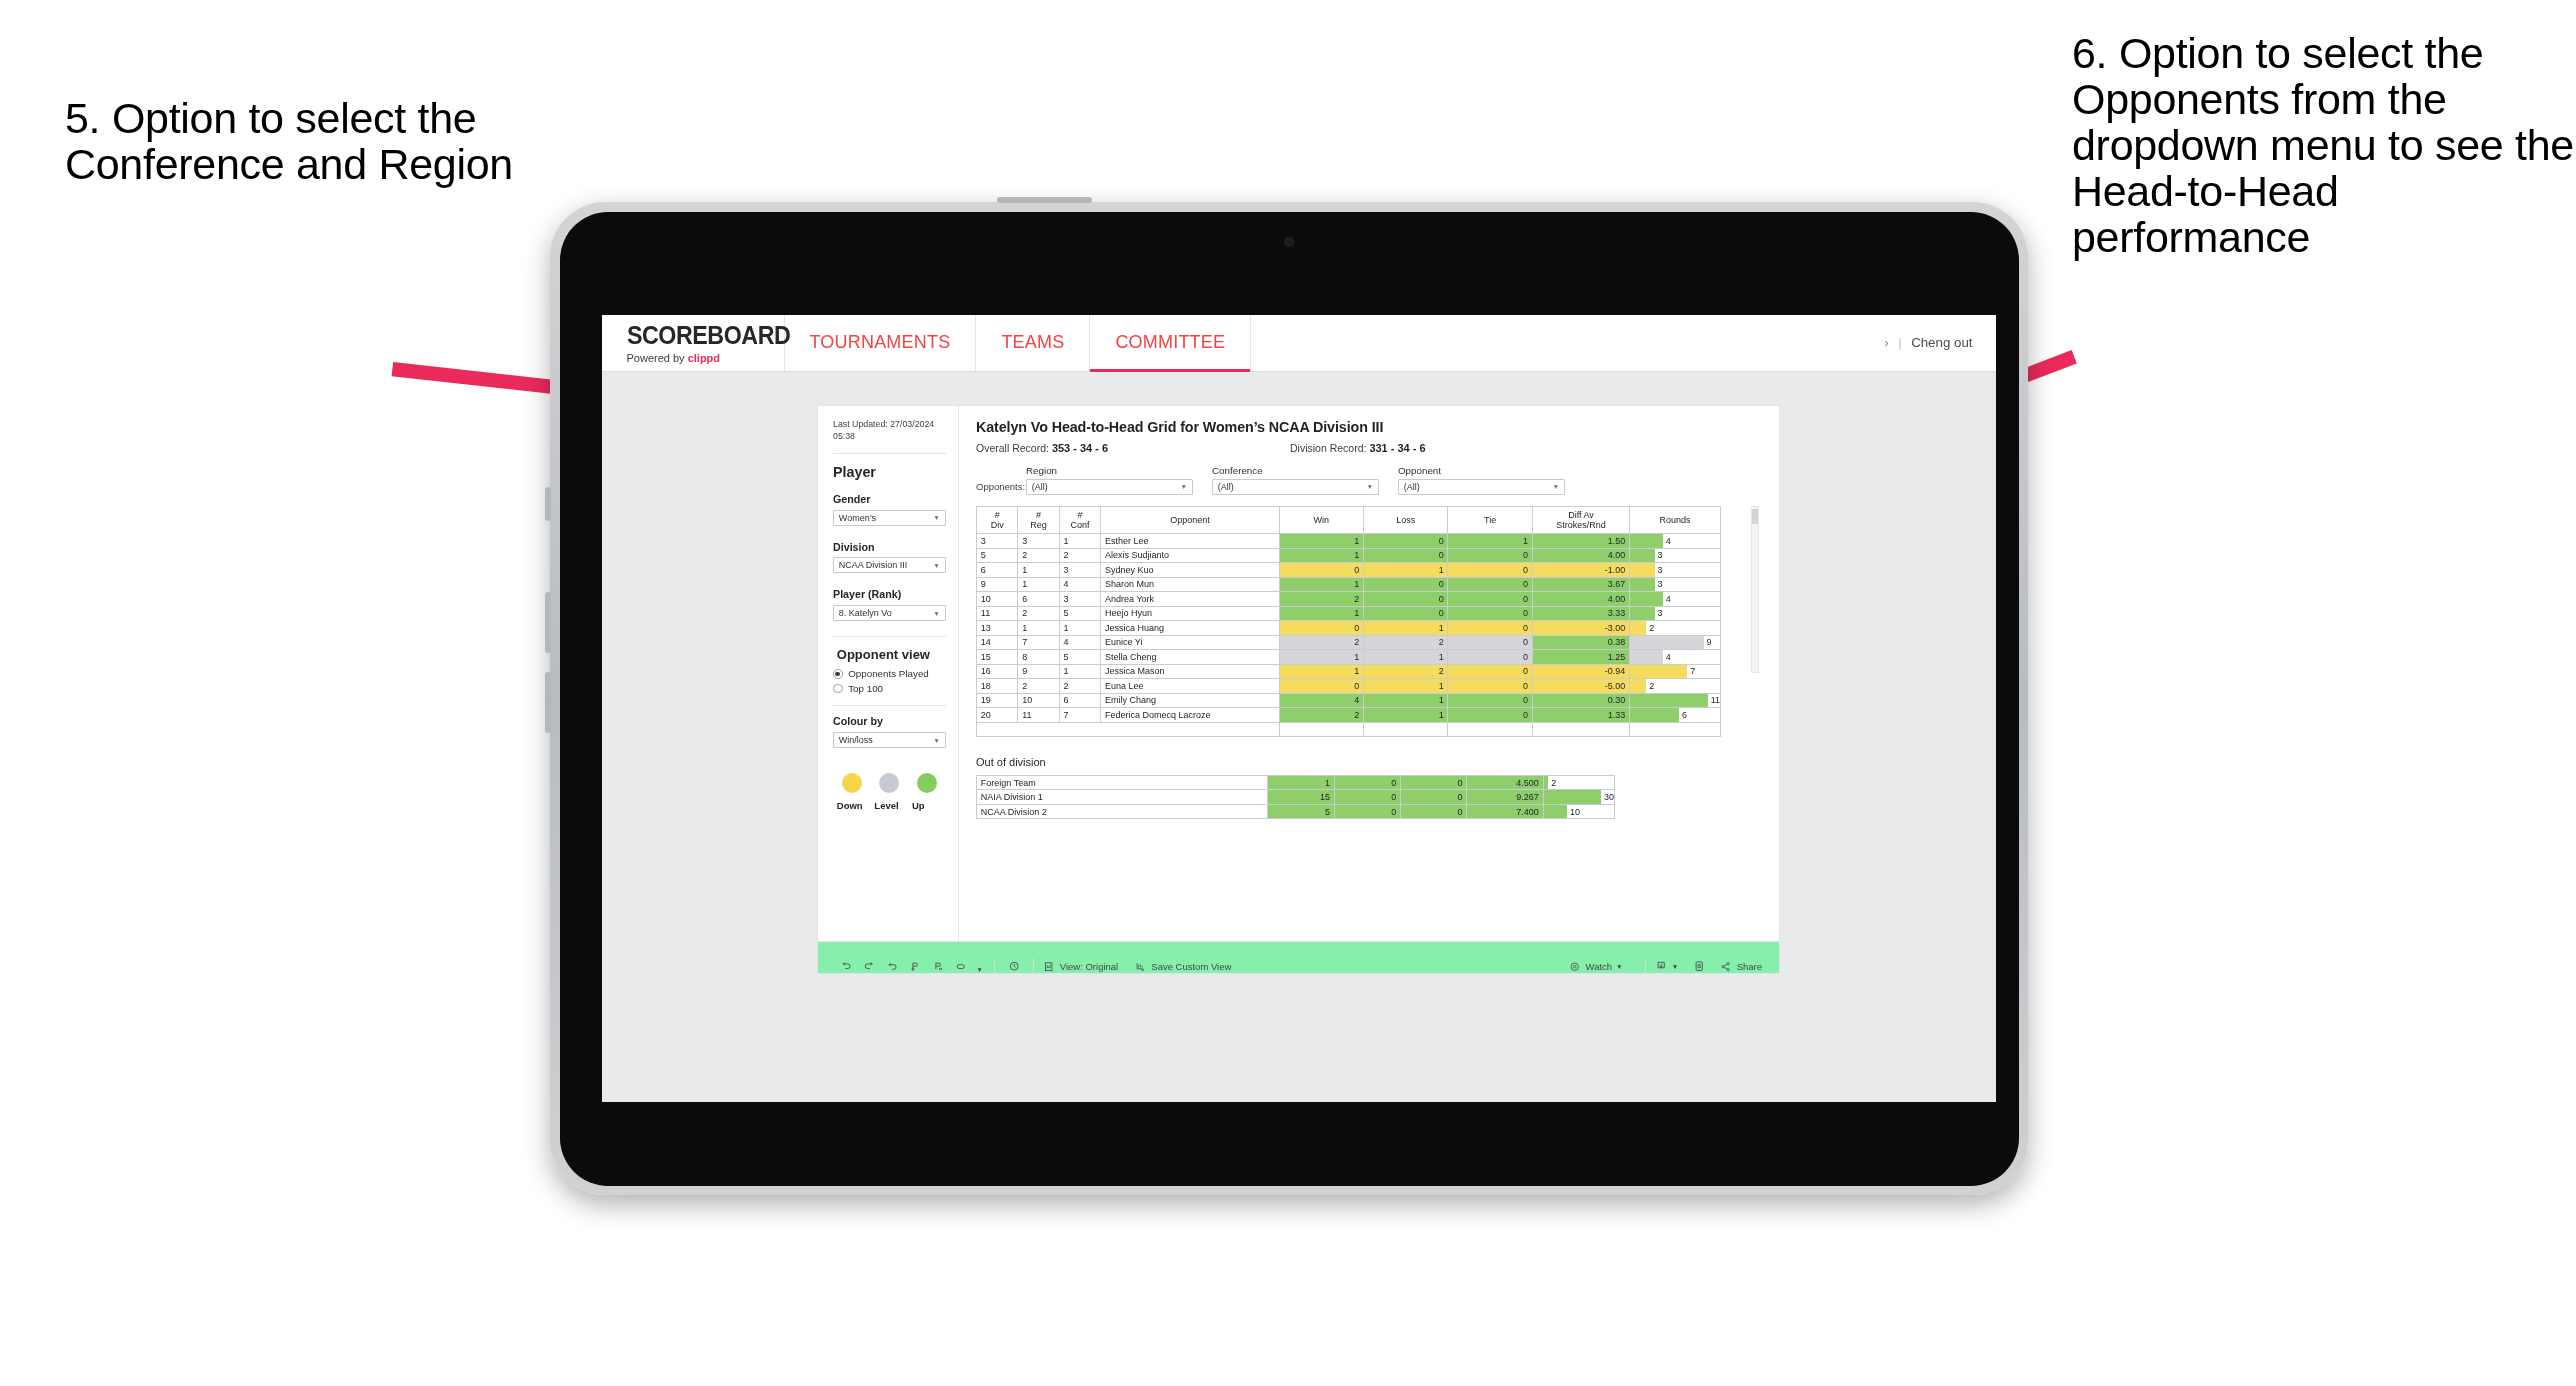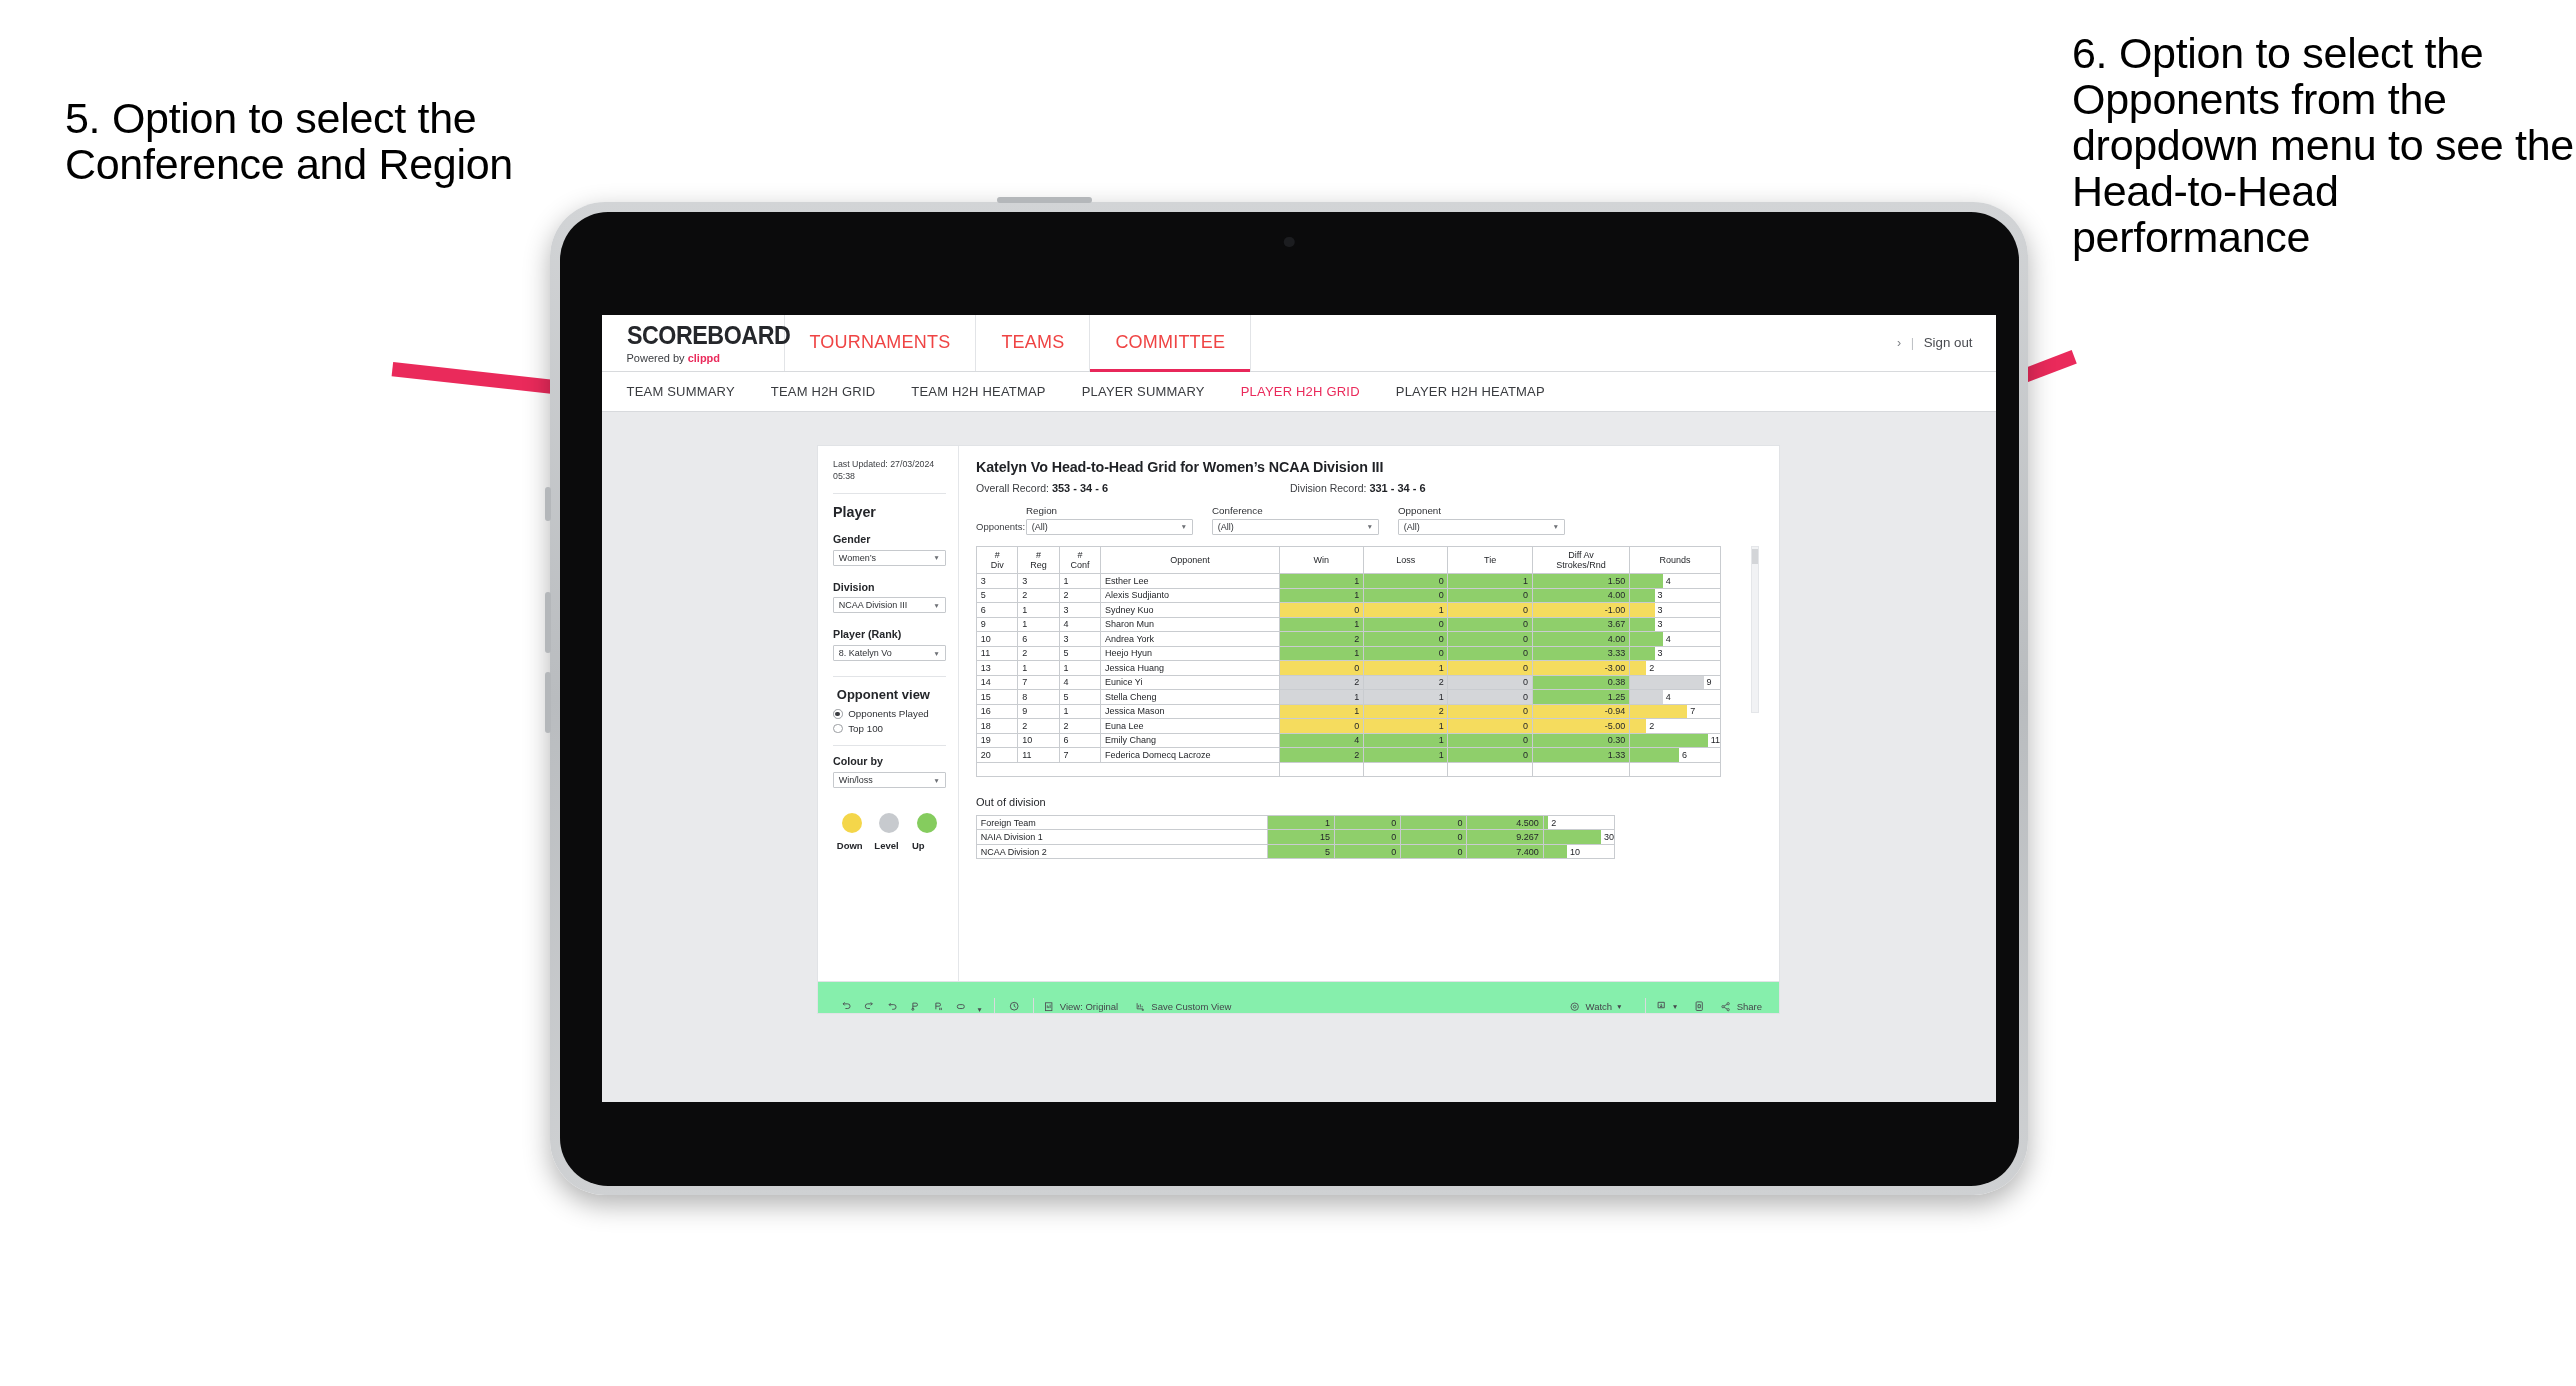--- a/index.html
+++ b/index.html
@@ -211,32 +211,24 @@
             </div>
           </div>
           <div class="topnav">
             <div class="topnav-item">TOURNAMENTS</div>
             <div class="topnav-item">TEAMS</div>
             <div class="topnav-item active">COMMITTEE</div>
           </div>
           <div class="top-right">
             <span class="chev-r">›</span>
             <span class="sep">|</span>
-            <span>Sign out</span>
+            <span>Cheng out</span>
           </div>
         </div>
 
-        <div class="subnav">
-          <div class="subnav-item">TEAM SUMMARY</div>
-          <div class="subnav-item">TEAM H2H GRID</div>
-          <div class="subnav-item">TEAM H2H HEATMAP</div>
-          <div class="subnav-item">PLAYER SUMMARY</div>
-          <div class="subnav-item active">PLAYER H2H GRID</div>
-          <div class="subnav-item">PLAYER H2H HEATMAP</div>
-        </div>
 
         <div class="workspace">
           <div class="sheet">
 
             <div class="sidebar">
               <div class="lastupd">Last Updated: 27/03/2024 05:38</div>
               <div class="hr"></div>
               <div class="sb-h1">Player</div>
 
               <div class="sb-grp">

